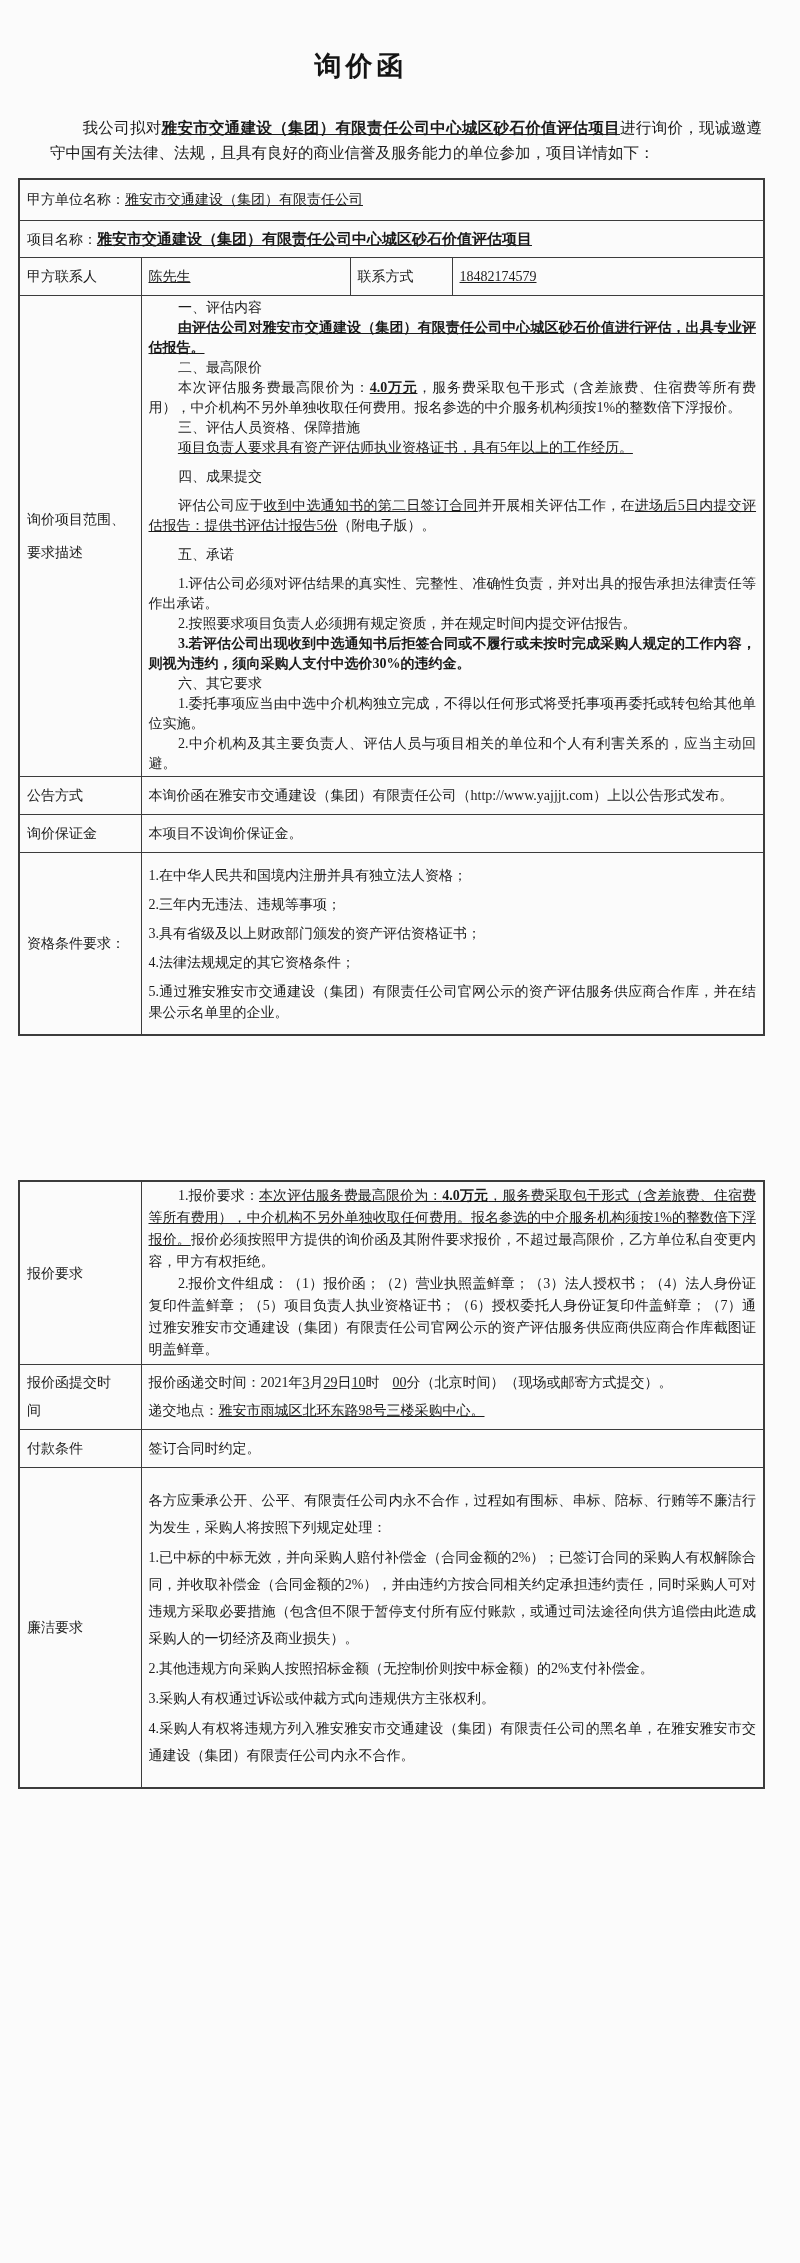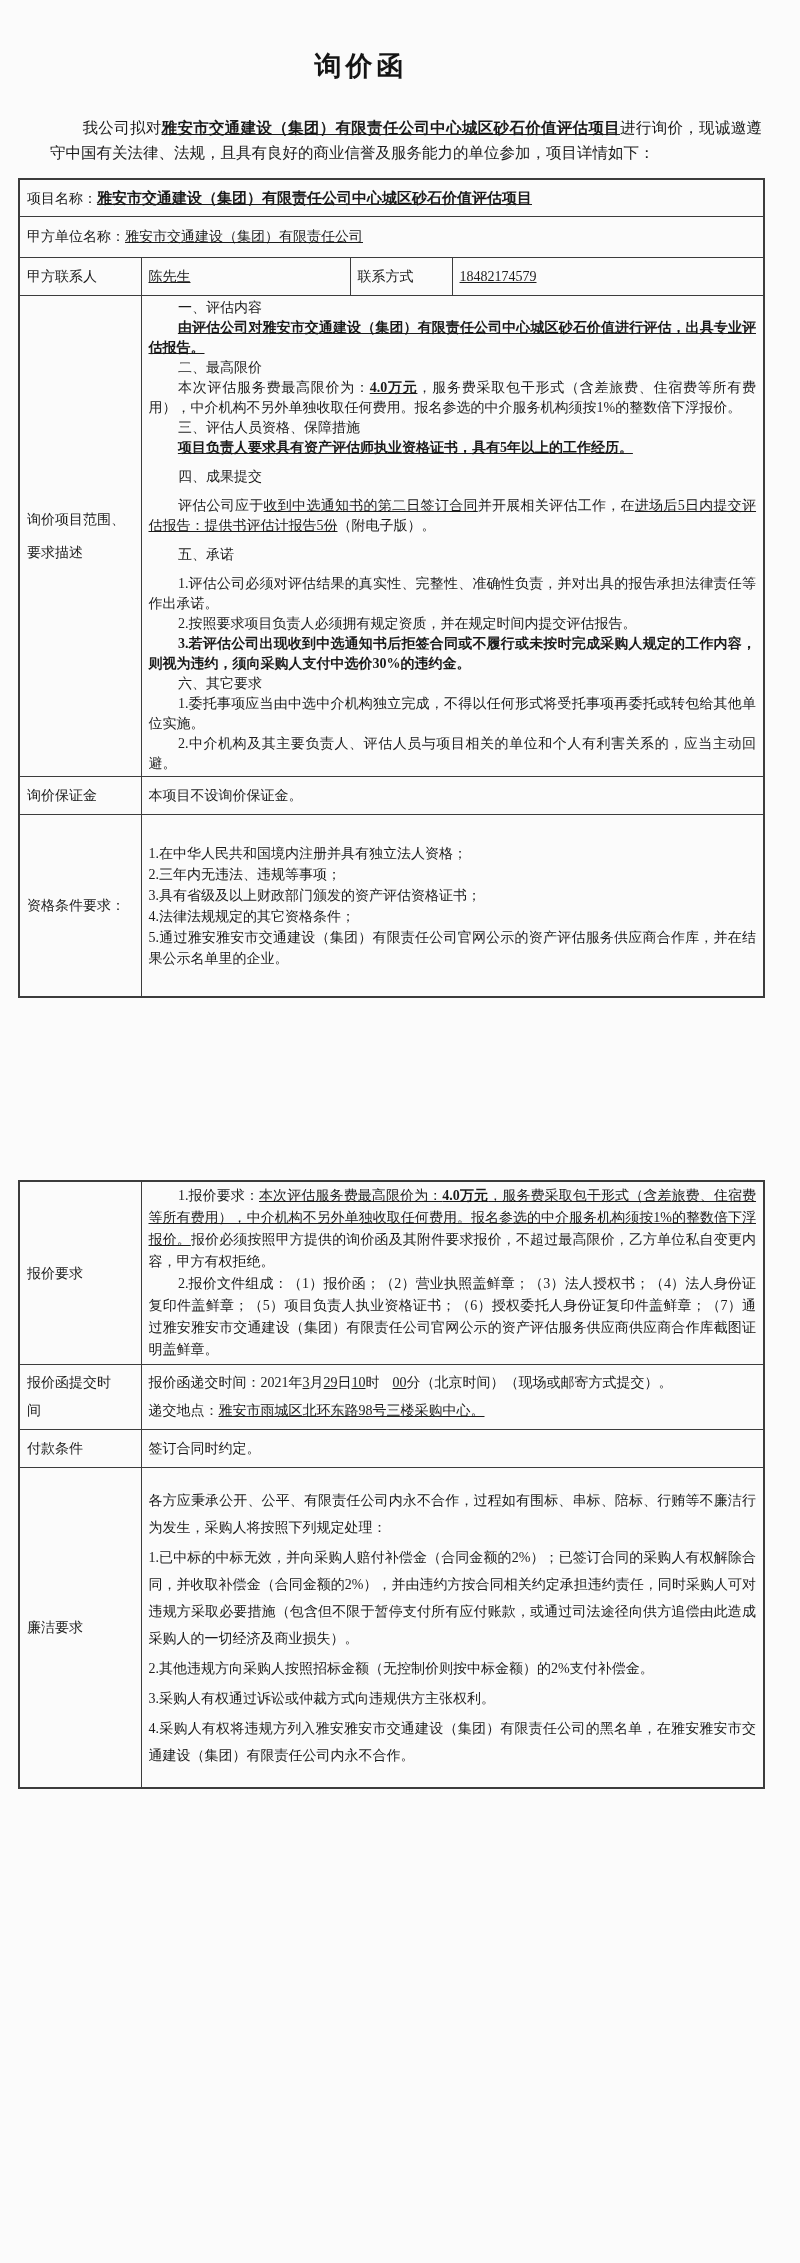--- a/index.html
+++ b/index.html
@@ -52,21 +52,21 @@
 
   p.para{margin:0;text-align:justify;}
   .ind .para, p.ind{text-indent:2.1em;}
   p.gap{margin-top:9px;}
 
   .lh20 p.para{line-height:20px;}
   .lh21 p.para{line-height:21px;}
   .lh22 p.para{line-height:22px;}
   .lh27 p.para{line-height:27px;}
   .lh28 p.para{line-height:28px;}
-  .qual p.para{}
+  .qual p.para{margin-top:8px;}
   .qual p.para:first-child{margin-top:0;}
   .integ p.para{margin-top:3px;}
   .integ p.para:first-child{margin-top:0;}
 
   .ul{text-decoration:underline;}
   .val-strong{font-weight:bold;text-decoration:underline;font-size:15px;}
 </style>
 </head>
 <body>
 
@@ -80,55 +80,59 @@
 
   <table id="table1" class="doc-table">
     <colgroup>
         <col style="width:122px">
         <col style="width:209px">
         <col style="width:102px">
         <col style="width:312px">
       </colgroup>
     <tbody>
         <tr>
-      <td colspan="4" style="height:32px;">
-        <span>项目名称：</span><span class="val-strong">雅安市交通建设（集团）有限责任公司中心城区砂石价值评估项目</span>
+      <td colspan="4" style="height:36px;">
+        <span>甲方单位名称：</span><span class="ul">雅安市交通建设（集团）有限责任公司</span>
       </td>
     </tr>
     <tr>
-      <td colspan="4" style="height:36px;">
-        <span>甲方单位名称：</span><span class="ul">雅安市交通建设（集团）有限责任公司</span>
+      <td colspan="4" style="height:32px;">
+        <span>项目名称：</span><span class="val-strong">雅安市交通建设（集团）有限责任公司中心城区砂石价值评估项目</span>
       </td>
     </tr>
     <tr>
       <td class="lab" style="height:32px;">甲方联系人</td>
       <td><span class="ul">陈先生</span></td>
       <td class="lab">联系方式</td>
       <td><span class="ul">18482174579</span></td>
     </tr>
     <tr>
       <td class="lab" style="height:465px;margin-left:8px;">询价项目范围、
 要求描述</td>
       <td colspan="3" class="lh20">
             <p class="para ind"><span>一、评估内容</span></p>
             <p class="para ind"><span style="font-weight: bold; text-decoration: underline;">由评估公司对雅安市交通建设（集团）有限责任公司中心城区砂石价值进行评估，出具专业评估报告。</span></p>
             <p class="para ind"><span>二、最高限价</span></p>
             <p class="para ind"><span>本次评估服务费最高限价为：</span><span style="font-weight: bold; text-decoration: underline;">4.0万元</span><span>，服务费采取包干形式（含差旅费、住宿费等所有费用），中介机构不另外单独收取任何费用。报名参选的中介服务机构须按1%的整数倍下浮报价。</span></p>
             <p class="para ind"><span>三、评估人员资格、保障措施</span></p>
-            <p class="para ind"><span style="font-weight: bold; text-decoration: underline; margin-top: 32px;">项目负责人要求具有资产评估师执业资格证书，具有5年以上的工作经历。</span></p>
+            <p class="para ind"><span style="font-weight: normal; text-decoration: underline; margin-top: 32px;">项目负责人要求具有资产评估师执业资格证书，具有5年以上的工作经历。</span></p>
             <p class="para ind gap"><span>四、成果提交</span></p>
             <p class="para ind gap"><span>评估公司应于</span><span style="text-decoration: underline;">收到中选通知书的第二日签订合同</span><span>并开展相关评估工作，在</span><span style="text-decoration: underline;">进场后5日内提交评估报告：提供书评估计报告5份</span><span>（附电子版）。</span></p>
             <p class="para ind gap"><span>五、承诺</span></p>
             <p class="para ind gap"><span>1.评估公司必须对评估结果的真实性、完整性、准确性负责，并对出具的报告承担法律责任等作出承诺。</span></p>
             <p class="para ind"><span>2.按照要求项目负责人必须拥有规定资质，并在规定时间内提交评估报告。</span></p>
             <p class="para ind"><span style="font-weight: bold;">3.若评估公司出现收到中选通知书后拒签合同或不履行或未按时完成采购人规定的工作内容，则视为违约，须向采购人支付中选价30%的违约金。</span></p>
             <p class="para ind"><span>六、其它要求</span></p>
             <p class="para ind"><span>1.委托事项应当由中选中介机构独立完成，不得以任何形式将受托事项再委托或转包给其他单位实施。</span></p>
             <p class="para ind"><span>2.中介机构及其主要负责人、评估人员与项目相关的单位和个人有利害关系的，应当主动回避。</span></p>
           </td>
+    </tr>
+    <tr>
+      <td class="lab" style="height:30px;">公告方式</td>
+      <td colspan="3">本询价函在雅安市交通建设（集团）有限责任公司（http://www.yajjjt.com）上以公告形式发布。</td>
     </tr>
     <tr>
       <td class="lab" style="height:28px;">询价保证金</td>
       <td colspan="3">本项目不设询价保证金。</td>
     </tr>
     <tr>
       <td class="lab" style="height:177px;">资格条件要求：</td>
       <td colspan="3" class="lh21 qual">
             <p class="para"><span>1.在中华人民共和国境内注册并具有独立法人资格；</span></p>
             <p class="para"><span>2.三年内无违法、违规等事项；</span></p>

